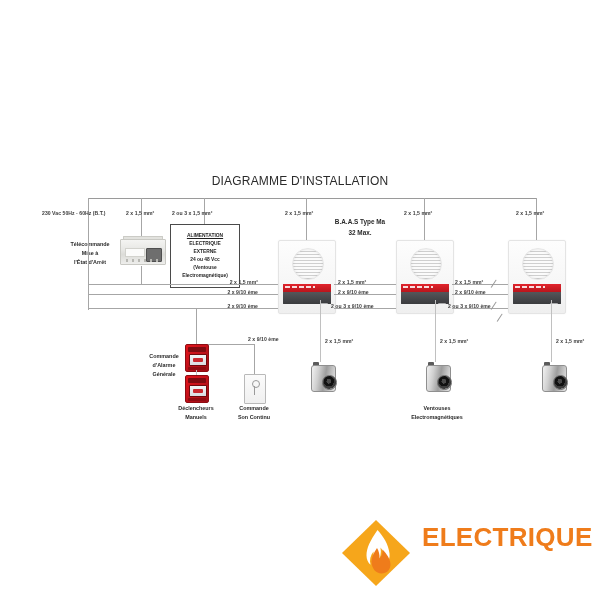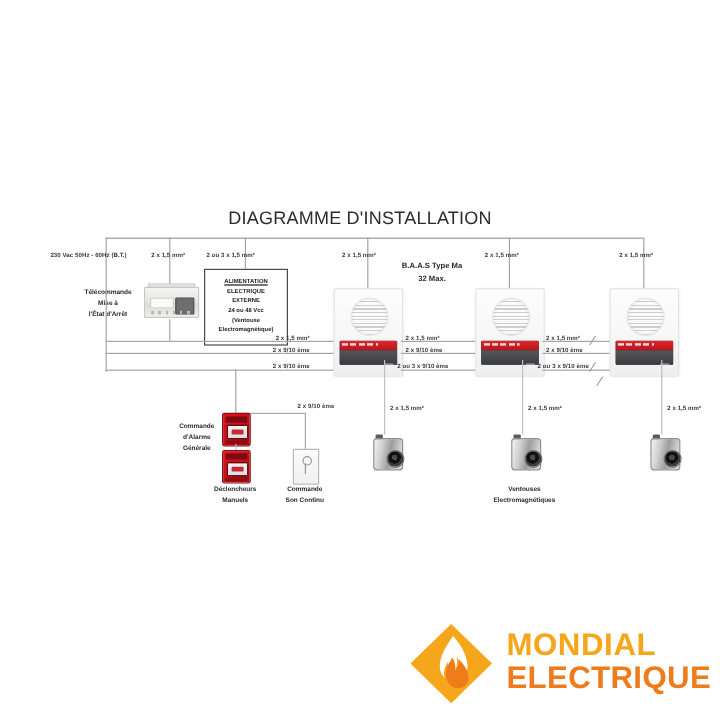--- a/index.html
+++ b/index.html
@@ -9,21 +9,21 @@
     font-family:"Liberation Sans","DejaVu Sans",sans-serif;
     position:relative;overflow:hidden;
     -webkit-font-smoothing:antialiased;
   }
   .stage{position:absolute;left:0;top:0;width:600px;height:600px;}
   .abs{position:absolute;}
 
   
   .diagram-title{
     left:0;top:174px;width:600px;text-align:center;
-    font-size:15px;color:#2b2b2b;letter-spacing:.2px;font-weight:400;
+    font-size:12px;color:#2b2b2b;letter-spacing:.2px;font-weight:400;
   }
 
   
   .busline{
     left:88px;top:198px;width:448px;height:0;
     border-top:1px solid #9a9a9a;
   }
   .vline{width:0;border-left:1px solid #a6a6a6;}
   .hline{height:0;border-top:1px solid #a6a6a6;}
   .vline-thin{width:0;border-left:1px solid #c0c0c0;}
@@ -404,18 +404,17 @@
         <path d="M37.5 12 C30 23 26.5 30 26.5 37.5 C26.5 41.5 28 44.5 30.5 46.8
                  C29.2 42 30.5 37.5 33.5 33.5 C33.2 38 34.5 41.5 37 44.5
                  C40.5 40 41.5 35 40.5 29.5 C44.5 34.5 47 40 46.5 46
                  C48.8 43 50 39.5 49.5 35.5 C48.5 26.5 43.5 18.5 37.5 12 Z" fill="#ffffff"></path>
         <path d="M37 30 C33.5 35.5 31.5 39.5 31.5 43.5 C31.5 50.5 36 55.5 41.5 55.5
                  C47 55.5 50.5 51.5 50.5 46.5 C50.5 41.5 47 36 42.5 31.5
                  C42.8 35.5 41.5 38.5 39.5 40.5 C39.8 36.5 38.8 33 37 30 Z" fill="#ef7c1b"></path>
       </svg>
     </div>
     <div class="logo-text">
-      <div class="logo-l1">MONDIAL</div>
       <div class="logo-l2">ELECTRIQUE</div>
     </div>
   </div>
 
 </div>
 
 </body></html>

